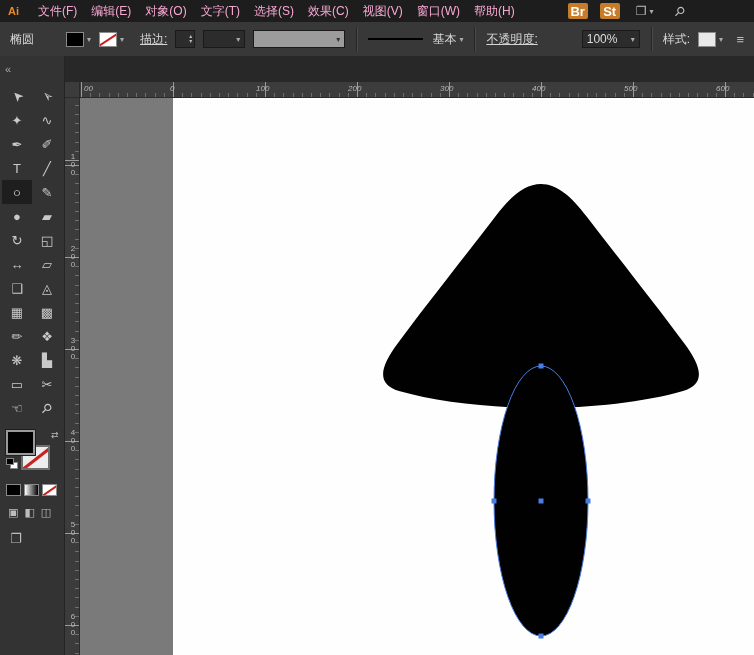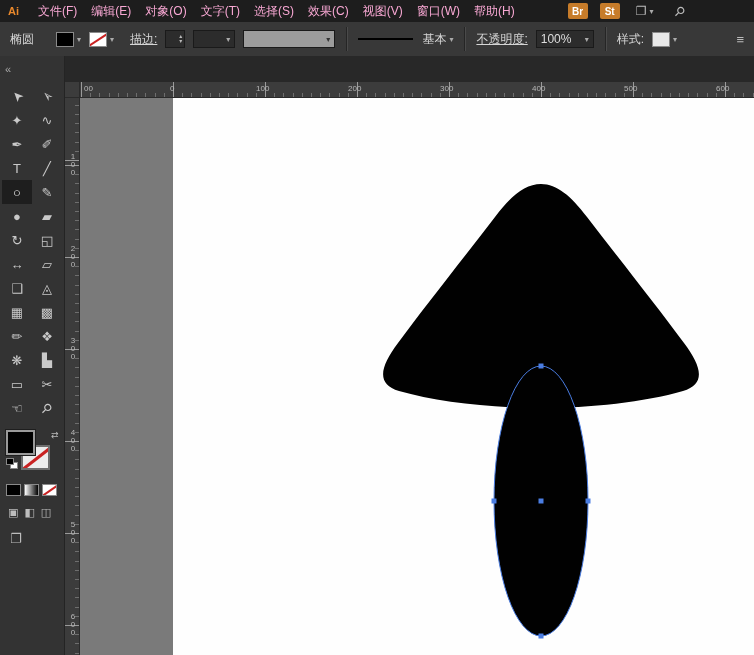--- a/index.html
+++ b/index.html
@@ -4,21 +4,21 @@
 <style>
   html,body{margin:0;padding:0;background:#444;}
   #app{position:relative;width:754px;height:655px;background:#333;overflow:hidden;
        font-family:"Liberation Sans","DejaVu Sans",sans-serif;font-size:12px;color:#ddd;}
 
   
   .menubar{position:absolute;left:0;top:0;right:0;height:22px;background:#1d1d1d;
            display:flex;align-items:center;padding:0 8px;}
   .logo{color:#e8882c;font-weight:bold;font-size:11px;margin-right:12px;}
   .menu-item{color:#f9a8d4;white-space:nowrap;padding:0 7px;cursor:default;}
-  .mini-btn{width:20px;height:16px;background:#c77c2a;color:#fff;font-size:10px;font-weight:bold;
+  .mini-btn{width:20px;height:16px;background:#c77c2a;color:#fff;font-size:13px;font-weight:bold;
             display:flex;align-items:center;justify-content:center;border-radius:2px;margin-left:12px;}
   .mini-btn.first{margin-left:46px;}
   .ws{margin-left:16px;color:#bdbdbd;font-size:12px;}
   .caret{font-size:8px;color:#aaa;}
   .menucaret{margin-left:3px;}
   .search{margin-left:22px;color:#bdbdbd;font-size:13px;display:inline-block;transform:rotate(45deg);}
 
   
   .controlbar{position:absolute;top:22px;left:0;right:0;height:34px;background:#383838;
               border-bottom:1px solid #1f1f1f;display:flex;align-items:center;padding:0 10px;gap:8px;}
@@ -27,21 +27,21 @@
   .swatch{width:18px;height:15px;border:1px solid #8a8a8a;box-sizing:border-box;}
   .swatch.fill{background:#000;}
   .swatch.none{background:#fff;position:relative;overflow:hidden;}
   .swatch.none::after{content:"";position:absolute;left:-4px;right:-4px;top:50%;height:2px;
                       background:#c92222;transform:rotate(-33deg);}
   .swatch.style{background:#e9e9e9;}
   .group{display:flex;align-items:center;gap:3px;}
   .combo{height:18px;background:#2c2c2c;border:1px solid #1a1a1a;display:flex;align-items:center;
          justify-content:space-between;padding:0 4px;box-sizing:border-box;gap:4px;color:#ddd;}
   .combo.w40{width:42px;}
-  .combo.w58{width:58px;}
+  .combo.w58{width:58px;margin-left:36px;}
   .combo.disabled{background:#9c9c9c;width:92px;}
   .combo.disabled .caret{color:#333;}
   .spin{width:20px;height:18px;background:#2c2c2c;border:1px solid #1a1a1a;display:flex;
         flex-direction:column;align-items:flex-end;justify-content:center;box-sizing:border-box;padding-right:2px;}
   .spin span{font-size:6px;line-height:5px;color:#bbb;}
   .vsep{width:1px;height:24px;background:#252525;box-shadow:1px 0 0 #4a4a4a;margin:0 3px;}
   .line-preview{width:55px;height:2px;background:#000;}
   .cb-menu{margin-left:auto;color:#bbb;font-size:13px;}
 
   
@@ -89,21 +89,21 @@
   .corner{position:absolute;left:0;top:0;width:15px;height:16px;background:#3c3c3c;z-index:3;
           border-right:1px solid #2a2a2a;border-bottom:1px solid #2a2a2a;box-sizing:border-box;}
   .hruler{position:absolute;left:0;top:0;right:0;height:16px;background:#3c3c3c;z-index:2;
           border-bottom:1px solid #2a2a2a;box-sizing:border-box;
           background-image:
             repeating-linear-gradient(90deg,#9a9a9a 0 1px,transparent 1px 92px),
             repeating-linear-gradient(90deg,#6e6e6e 0 1px,transparent 1px 9.2px);
           background-size:auto 100%,auto 5px;
           background-position:16px 0,16px 11px;
           background-repeat:repeat-x;}
-  .hruler span{position:absolute;top:2px;font-size:8px;color:#b8b8b8;}
+  .hruler span{position:absolute;top:2px;font-size:8px;color:#b8b8b8;font-style:italic;}
   .vruler{position:absolute;left:0;top:16px;width:15px;bottom:0;background:#3c3c3c;z-index:2;
           border-right:1px solid #2a2a2a;box-sizing:border-box;
           background-image:
             repeating-linear-gradient(180deg,#9a9a9a 0 1px,transparent 1px 92px),
             repeating-linear-gradient(180deg,#6e6e6e 0 1px,transparent 1px 9.2px);
           background-size:100% auto,5px auto;
           background-position:0 67px,10px 67px;
           background-repeat:repeat-y;}
   .vlabel{position:absolute;left:4px;width:8px;font-size:8px;line-height:8px;color:#b8b8b8;
           word-break:break-all;text-align:center;}
@@ -128,21 +128,21 @@
     <span class="menu-item">窗口(W)</span>
     <span class="menu-item">帮助(H)</span>
     <div class="mini-btn first">Br</div>
     <div class="mini-btn">St</div>
     <span class="ws">❐</span>
     <span class="caret menucaret">▾</span>
     <span class="search">⚲</span>
   </div>
 
   <div class="controlbar">
-    <span class="cb-label" style="margin-right:14px;text-align:center;">椭圆</span>
+    <span class="cb-label" style="margin-right:24px;text-align:center;">椭圆</span>
     <div class="group">
       <span class="swatch fill"></span>
       <span class="caret">▾</span>
     </div>
     <div class="group">
       <span class="swatch none"></span>
       <span class="caret">▾</span>
     </div>
     <span class="cb-label ulabel" style="margin-left:8px;">描边:</span>
     <div class="spin">

